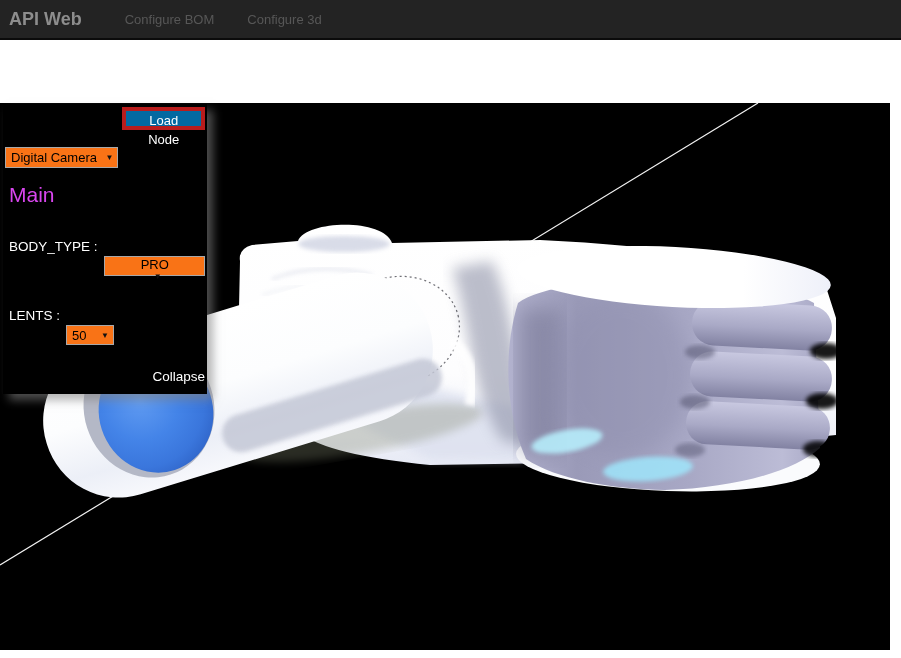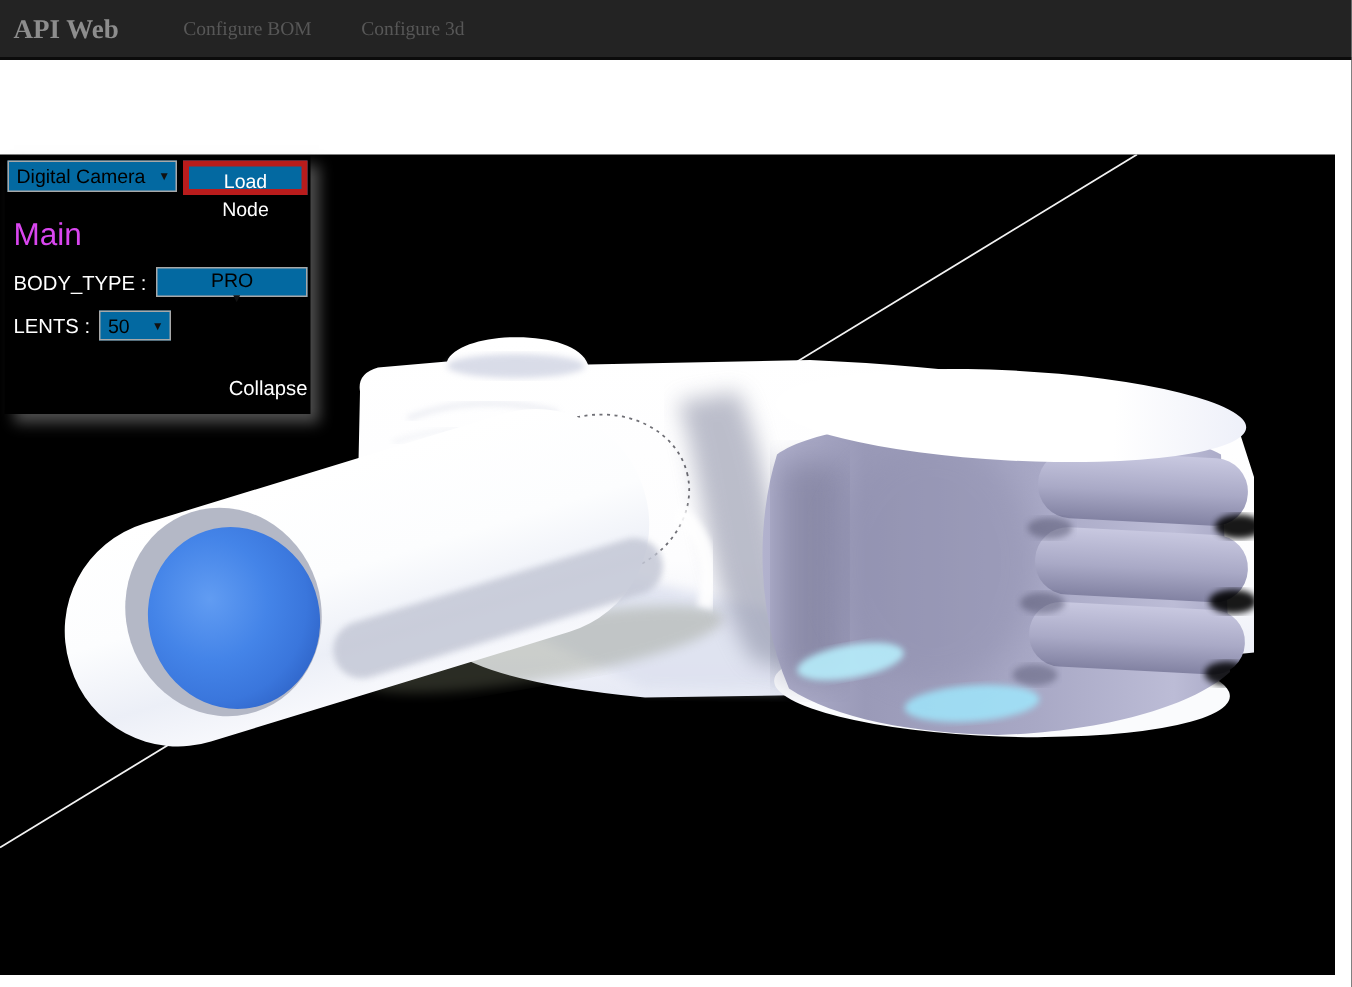--- a/index.html
+++ b/index.html
@@ -4,21 +4,21 @@
 <style>
   * { box-sizing: border-box; }
   html,body { margin:0; padding:0; }
   body {
     width:901px; height:658px; position:relative; overflow:hidden;
     background:#ffffff; font-family:"Liberation Sans", sans-serif;
   }
   
   .navbar {
     height:40px; background:#232323; border-bottom:2px solid #0b0b0b;
-    display:flex; align-items:center;font-family:Liberation Serif, serif;
+    display:flex; align-items:center;
   }
   .brand {
     color:#8d8d8d; font-size:18px; font-weight:bold; padding:0 10px 0 9px;
     text-decoration:none; cursor:pointer;
   }
   .navlink {
     color:#575757; font-size:13px; margin-left:33px; text-decoration:none; cursor:pointer;
   }
   
   .canvas3d {
@@ -27,23 +27,23 @@
   }
   .canvas3d svg { display:block; }
   
   .panel {
     position:absolute; left:3px; top:1px; width:204px;
     background:#000; padding:3px 2px 10px 2px;
     box-shadow:6px 6px 9px 0 rgba(130,130,130,0.6);
   }
   .panel-row1 { display:flex; align-items:flex-start; gap:4px; }
   .fake-select {
-    background:#0369a1; border:1px solid #a8a8a8; color:#000;
+    background:#f97316; border:1px solid #a8a8a8; color:#000;
     height:21px; display:flex; align-items:center; justify-content:space-between;
-    padding:0 4px 0 5px; font-size:13px; cursor:pointer; white-space:nowrap;
+    padding:0 4px 0 5px; font-size:13px; cursor:pointer; white-space:nowrap;margin-top:40px;
   }
   .fake-select .arrow { font-size:8px; color:#111; margin-left:6px; }
   .sel-node { width:122px; }
   .btn-load {
     background:#0369a1; color:#fff; border:4px solid #b91c1c;
     font-size:13px; font-family:"Liberation Sans",sans-serif;
     height:23px; padding:0 8px; cursor:pointer; line-height:19px;
   }
   .panel-title { color:#d946ef; font-size:21px; font-weight:400; margin:15px 0 8px 4px; }
   .field-row { display:flex; align-items:center; margin:9px 0 0 4px; }

